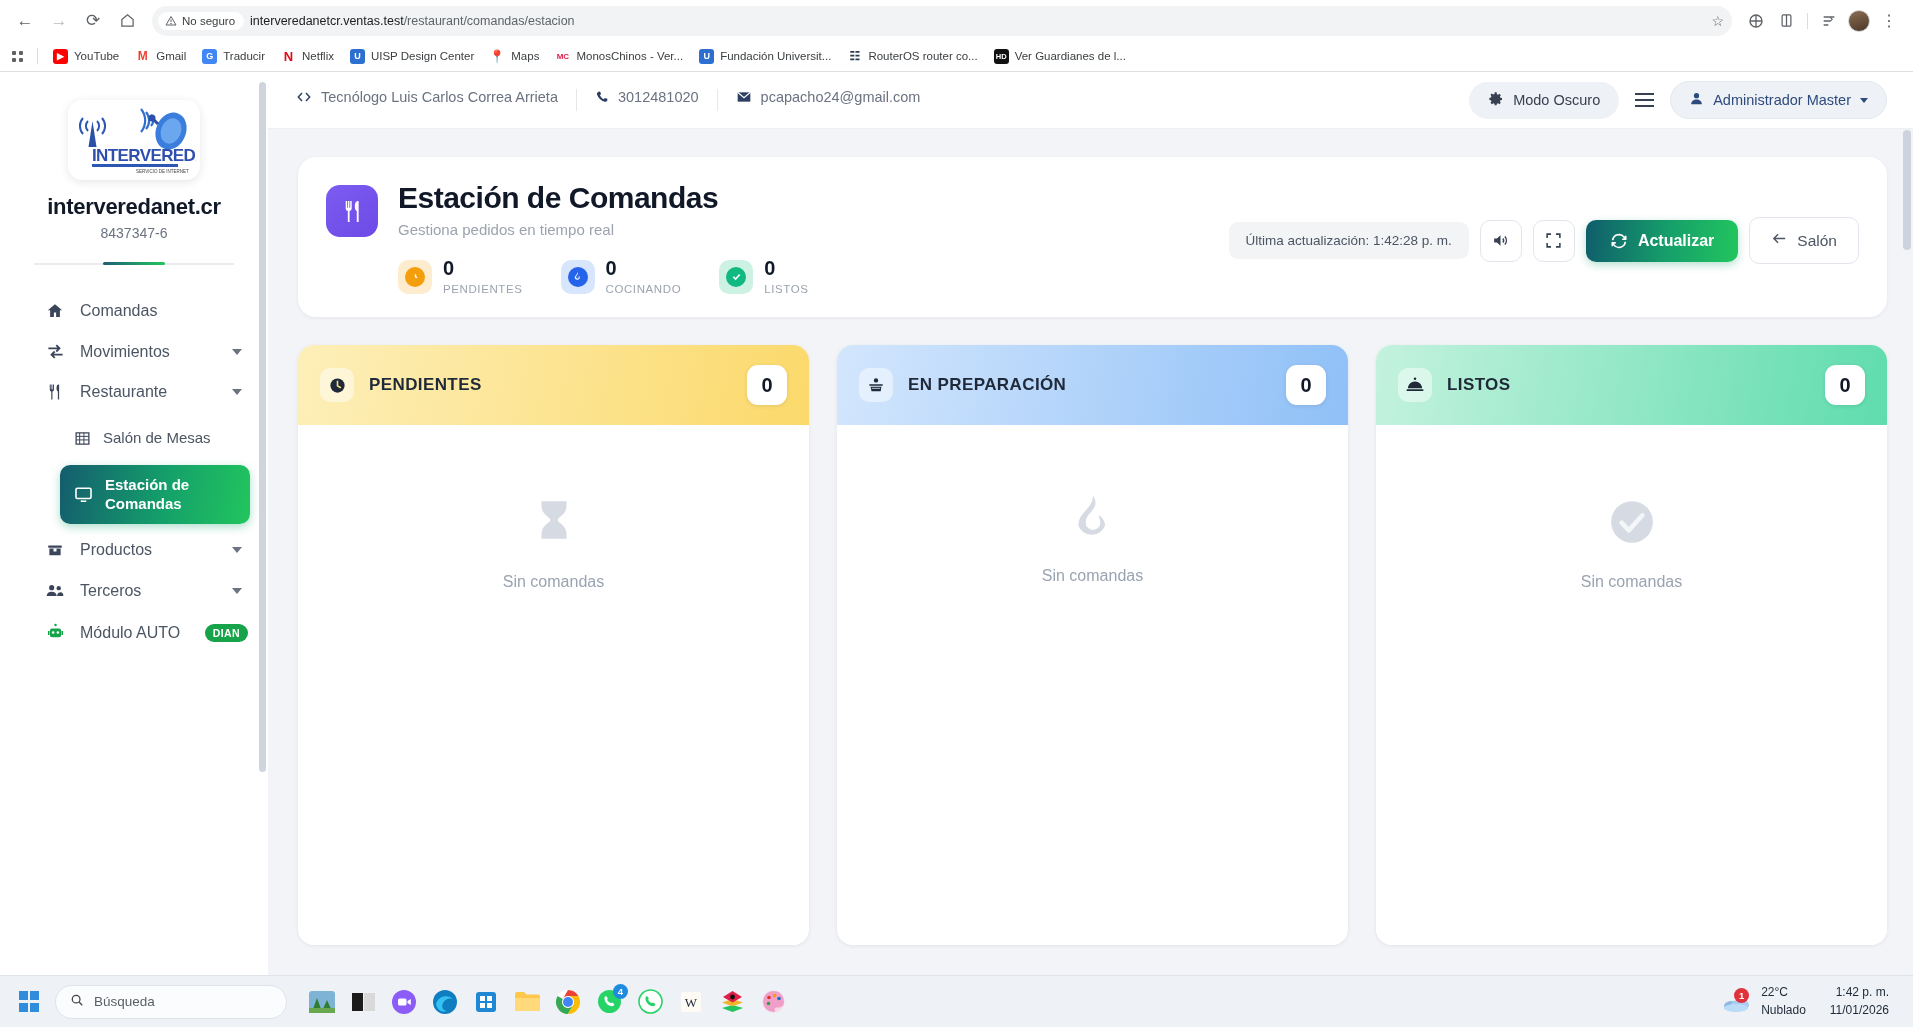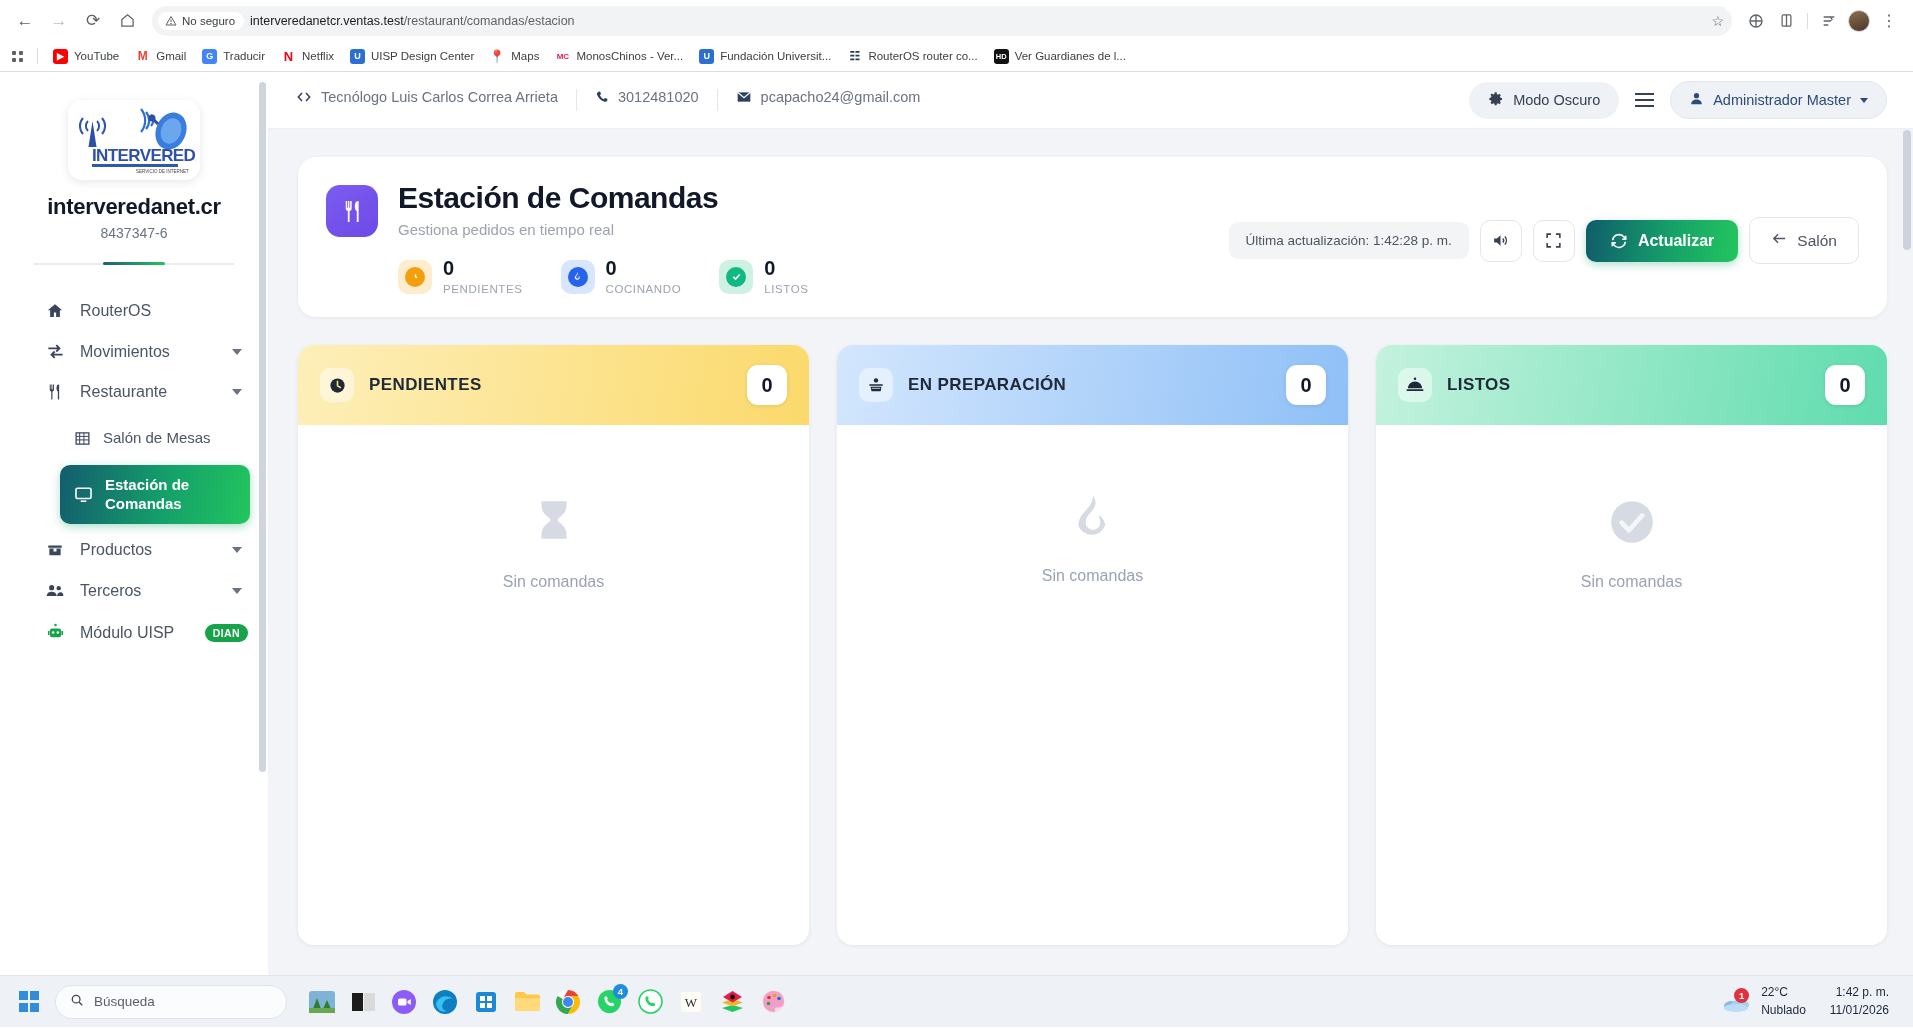--- a/index.html
+++ b/index.html
@@ -462,21 +462,21 @@
       </div>
 
       <nav class="nav">
 
         <div class="nav-item">
           <span class="ni-icon">
             <svg width="18" height="18" viewBox="0 0 24 24" fill="#3b4559">
                 <path d="M12 3 2.5 11h3v9h5v-6h3v6h5v-9h3z"></path>
               </svg>
           </span>
-          <span class="ni-label">RouterOS</span>
+          <span class="ni-label">Comandas</span>
         </div>
 
         <div class="nav-item">
           <span class="ni-icon">
             <svg width="19" height="19" viewBox="0 0 24 24" fill="none" stroke="#3b4559" stroke-width="2.3">
               <path d="M3 8h14M13 4l4 4-4 4M21 16H7M11 12l-4 4 4 4"></path>
             </svg>
           </span>
           <span class="ni-label">Movimientos</span>
           <span class="caret"></span>
@@ -543,21 +543,21 @@
         <div class="nav-item">
           <span class="ni-icon">
             <svg width="19" height="19" viewBox="0 0 24 24" fill="#16a34a">
               <rect x="5" y="7" width="14" height="11" rx="2.5"></rect>
               <circle cx="9" cy="12" r="1.6" fill="#fff"></circle>
                 <circle cx="15" cy="12" r="1.6" fill="#fff"></circle>
               <path d="M12 3v3.5M2.5 10h2v5h-2zM19.5 10h2v5h-2z"></path>
                 <circle cx="12" cy="2.6" r="1.6"></circle>
             </svg>
           </span>
-          <span class="ni-label">Módulo UISP</span>
+          <span class="ni-label">Módulo AUTO</span>
           <span class="badge-auto">DIAN</span>
         </div>
 
       </nav>
     </div>
     <div class="sb-scroll"></div>
   </aside>
 
   <main class="main">
 

